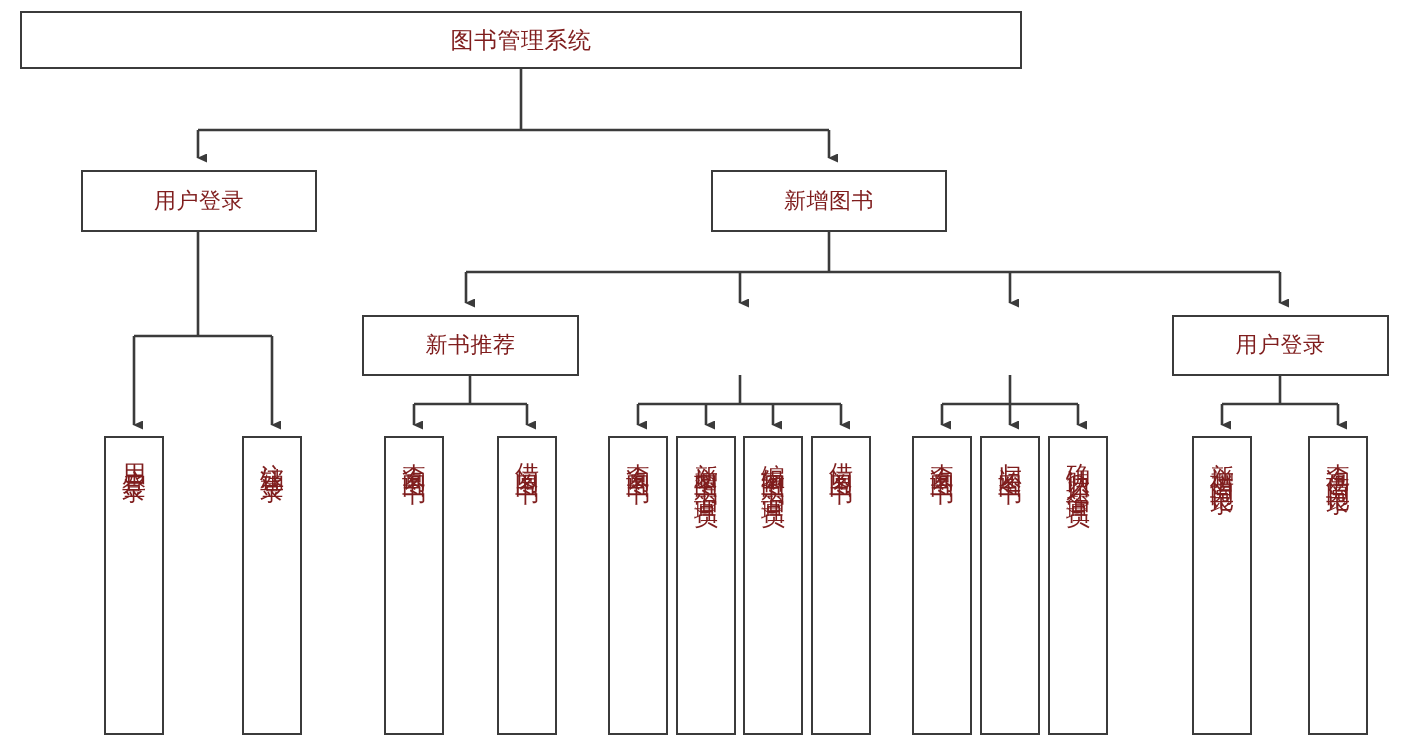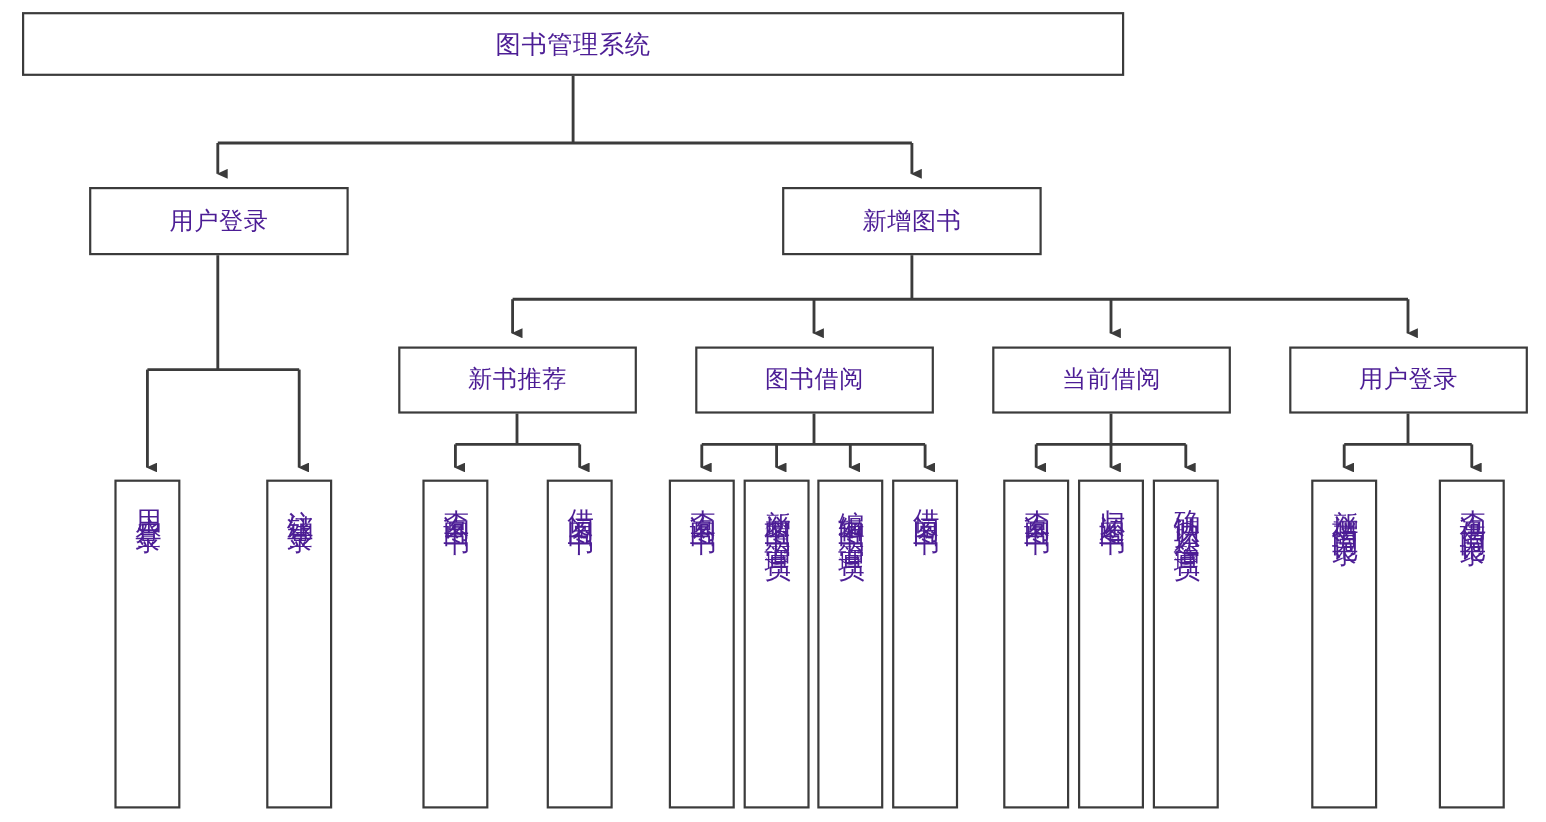--- a/index.html
+++ b/index.html
@@ -35,21 +35,21 @@
     align-items: center;
     justify-content: center;
     color: #1a1a1a;
     z-index: 2;
   }
   .node .lbl {
     display: block;
     text-align: center;
     line-height: 1.22;
     white-space: nowrap;
-    color: #4c1d95;
+    color: #7f1d1d;
   }
   
   .node.horiz .lbl {
     font-size: 22px;
     letter-spacing: 0.5px;
   }
   .node.root .lbl {
     font-size: 23px;
   }
   
@@ -139,26 +139,20 @@
   <div class="node horiz" style="left:81px; top:170px; width:236px; height:62px;">
     <span class="lbl">用户登录</span>
   </div>
   <div class="node horiz" style="left:711px; top:170px; width:236px; height:62px;">
     <span class="lbl">新增图书</span>
   </div>
 
   <div class="node horiz" style="left:362px; top:315px; width:217px; height:61px;">
     <span class="lbl">新书推荐</span>
   </div>
-  <div class="node horiz" style="left:632px; top:315px; width:217px; height:61px;">
-    <span class="lbl">图书借阅</span>
-  </div>
-  <div class="node horiz" style="left:902px; top:315px; width:217px; height:61px;">
-    <span class="lbl">当前借阅</span>
-  </div>
   <div class="node horiz" style="left:1172px; top:315px; width:217px; height:61px;">
     <span class="lbl">用户登录</span>
   </div>
 
   <div class="node vert" style="left:104px; top:436px; width:60px; height:299px;">
     <span class="lbl">用户登录</span>
   </div>
   <div class="node vert" style="left:242px; top:436px; width:60px; height:299px;">
     <span class="lbl">注销登录</span>
   </div>

